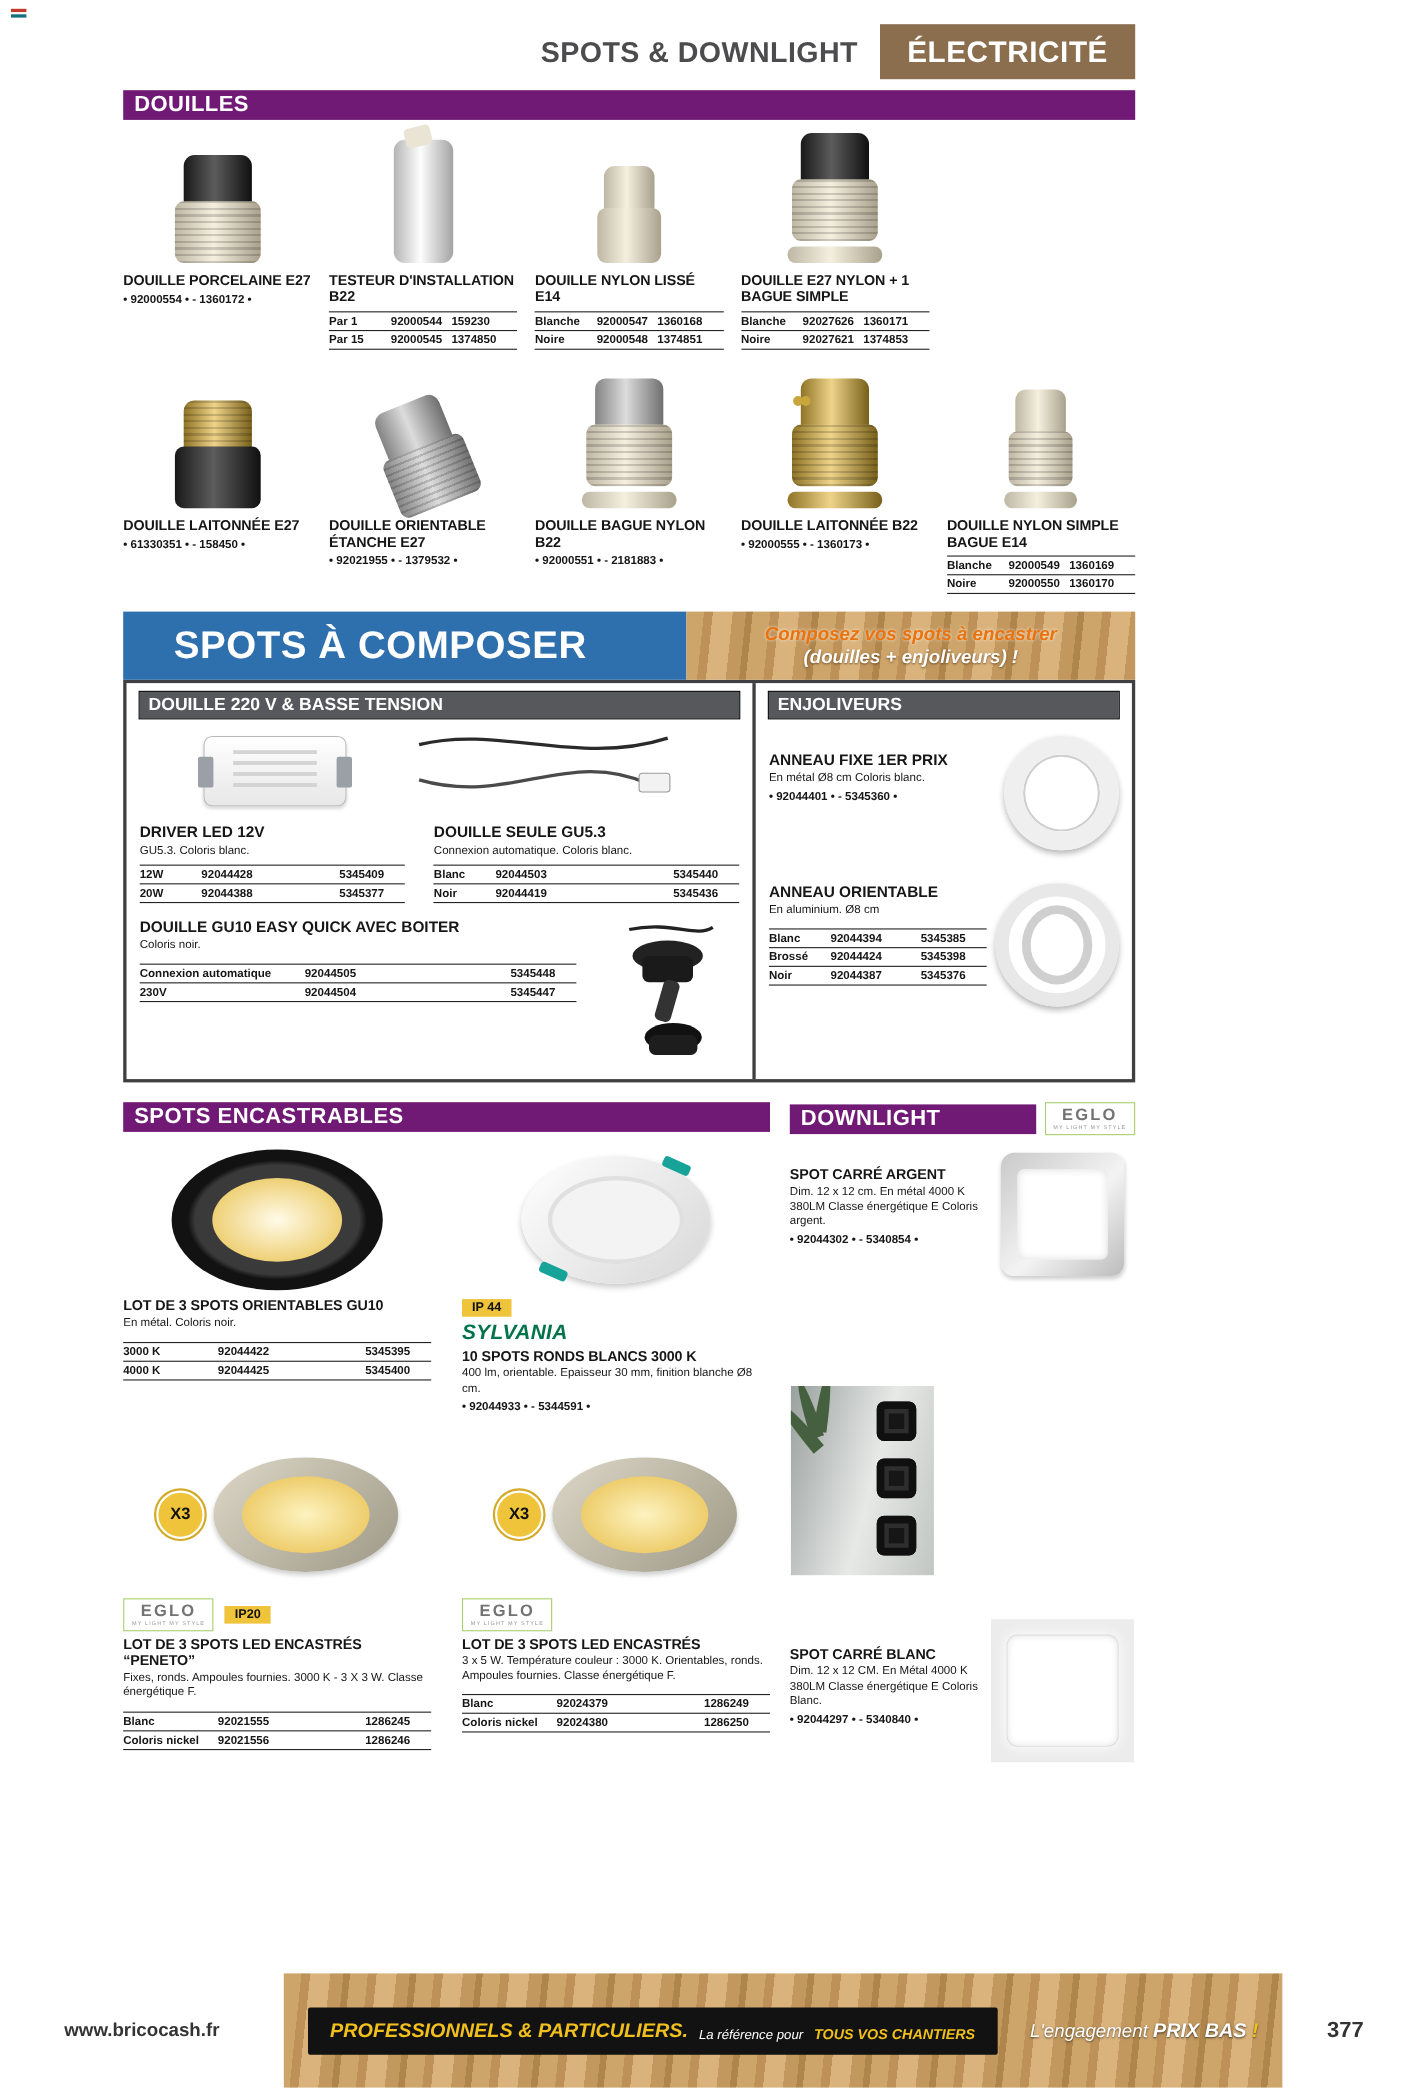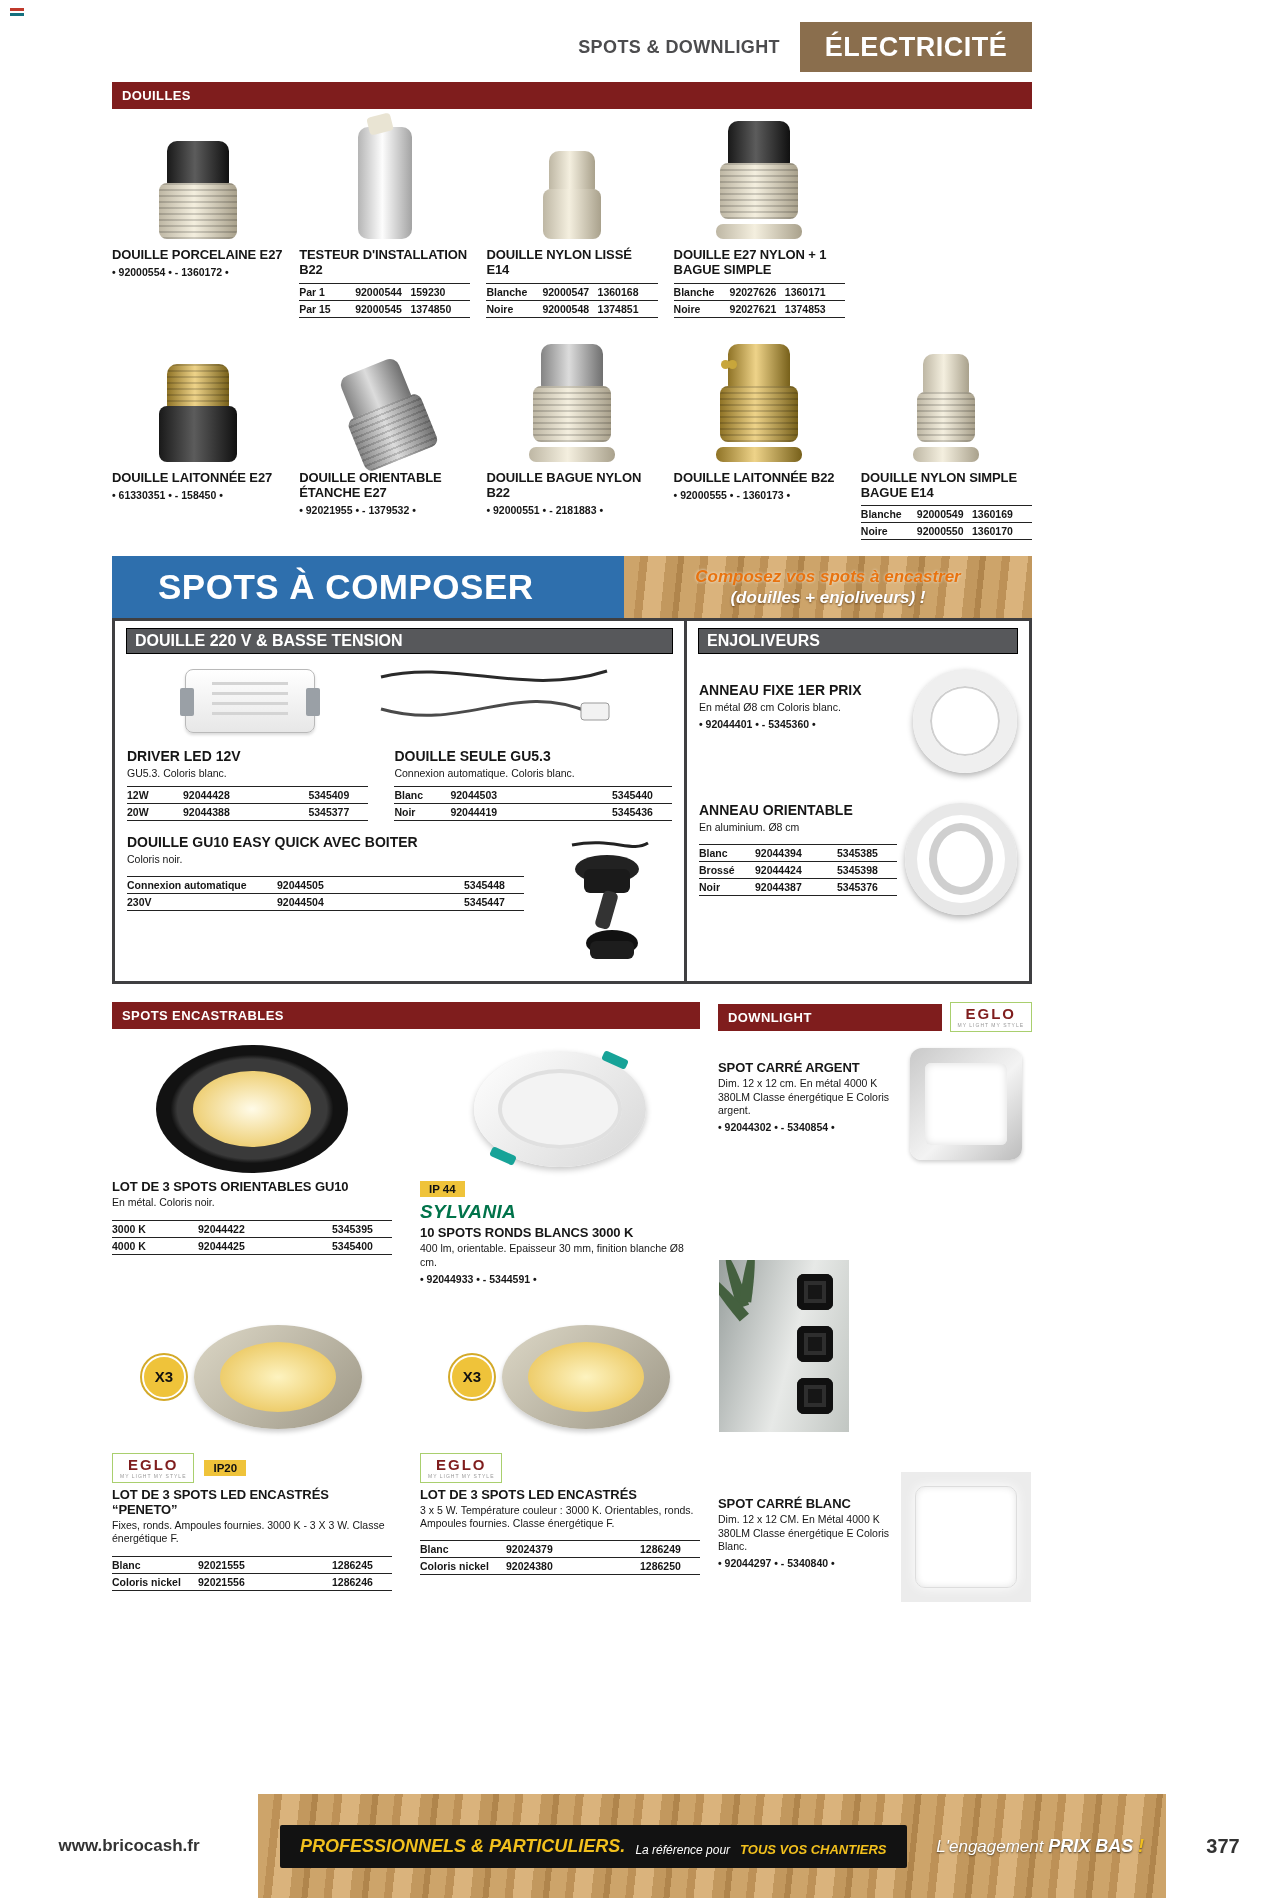--- a/index.html
+++ b/index.html
@@ -4,24 +4,24 @@
 <style>
 *{margin:0;padding:0;box-sizing:border-box}
 html,body{width:1280px;height:1898px}
 body{background:#fff;font-family:"Liberation Sans",sans-serif;color:#161616;position:relative;overflow:hidden}
 .corner{position:absolute;top:8px;left:10px;width:14px}
 .corner i{display:block;height:3px;margin-bottom:2px}
 .corner .r{background:#c0392b}.corner .b{background:#14707e}
 .content{margin-left:112px;width:920px}
 
 .hdr{display:flex;justify-content:flex-end;align-items:stretch;gap:20px;padding-top:22px;height:72px}
-.hdr-title{font-size:18px;font-weight:700;color:#4c4c4e;letter-spacing:.4px;align-self:center}
+.hdr-title{font-size:26px;font-weight:700;color:#4c4c4e;letter-spacing:.4px;align-self:center}
 .hdr-cat{width:232px;background:#8a6e4d;color:#fff;font-size:27px;font-weight:700;display:flex;align-items:center;justify-content:center;letter-spacing:.5px}
 
-.bar{background:#7f1d1d;color:#fff;font-weight:700;font-size:13px;line-height:27px;padding:0 10px;letter-spacing:.4px}
+.bar{background:#701a75;color:#fff;font-weight:700;font-size:20px;line-height:27px;padding:0 10px;letter-spacing:.4px}
 .sub-bar{background:#57585b;outline:1px solid #000;color:#fff;font-weight:700;font-size:16px;line-height:24px;padding:0 8px}
 
 .sec-douilles{margin-top:10px}
 .pgrid{display:grid;grid-template-columns:repeat(5,1fr);column-gap:16px;margin-top:4px}
 .img-box{height:134px;display:flex;align-items:flex-end;justify-content:center;padding-bottom:8px}
 .pname{font-weight:700;font-size:13px;line-height:1.18;letter-spacing:-.1px}
 .pref{font-weight:700;font-size:10.5px;margin-top:4px}
 .pb-desc{font-size:10.5px;margin-top:2px;line-height:1.25}
 .ptable{margin-top:5px;font-size:10.5px;font-weight:700;border-bottom:1px solid #222}
 .trow{display:flex;border-top:1px solid #222;padding:2px 0}
@@ -80,21 +80,21 @@
 .spot-white .inner{position:absolute;inset:18px 24px;border-radius:50%;background:#f3f3f3;box-shadow:inset 0 0 0 4px #e0e0e0}
 .spot-white .clip{position:absolute;width:26px;height:10px;background:#17a398;border-radius:3px}
 .clip.c1{top:4px;right:18px;transform:rotate(24deg)}
 .clip.c2{bottom:6px;left:16px;transform:rotate(24deg)}
 .spot-nickel{width:168px;height:104px;border-radius:50%;background:linear-gradient(135deg,#dcd7c6,#9e9887);display:flex;align-items:center;justify-content:center;box-shadow:0 3px 5px rgba(0,0,0,.2)}
 .spot-nickel .led{width:116px;height:70px;border-radius:50%;background:radial-gradient(#fdf3c0,#ecc963 78%)}
 
 .badge-ip{display:inline-block;background:#efc33a;color:#111;font-weight:700;font-size:11.5px;padding:2px 9px}
 .badge-x3{flex:0 0 44px;width:44px;height:44px;border-radius:50%;background:#efc33a;border:2px solid #fff;box-shadow:0 0 0 2px #d3a928;color:#111;font-weight:700;font-size:15px;display:flex;align-items:center;justify-content:center}
 .eglo-box{display:inline-flex;flex-direction:column;align-items:center;line-height:1;border:1px solid #a9cf6e;background:#fff;padding:3px 7px}
-.eglo-box .e1{color:#7f1d1d;font-weight:700;font-size:15px;letter-spacing:2px}
+.eglo-box .e1{color:#737373;font-weight:700;font-size:15px;letter-spacing:2px}
 .eglo-box .e2{color:#999;font-size:5px;letter-spacing:1px;margin-top:2px;text-transform:uppercase}
 .brandrow{display:flex;align-items:center;gap:10px;margin:6px 0 4px}
 .sylvania{color:#00734a;font-weight:700;font-style:italic;font-size:19px;letter-spacing:.3px;margin:4px 0 2px}
 
 .dl-barrow{display:flex;align-items:center;gap:8px}
 .dl-barrow .bar{flex:1}
 .dl-card{display:flex;gap:10px;margin-top:16px;min-height:196px}
 .dl-text{flex:1;padding-top:12px}
 .dl-img{flex:0 0 132px;display:flex;align-items:flex-start;justify-content:center}
 .sq-argent{width:112px;height:112px;border-radius:12px;background:linear-gradient(135deg,#c9c9c9,#f3f3f3 55%,#bcbcbc);display:flex;align-items:center;justify-content:center;box-shadow:0 2px 4px rgba(0,0,0,.2)}

